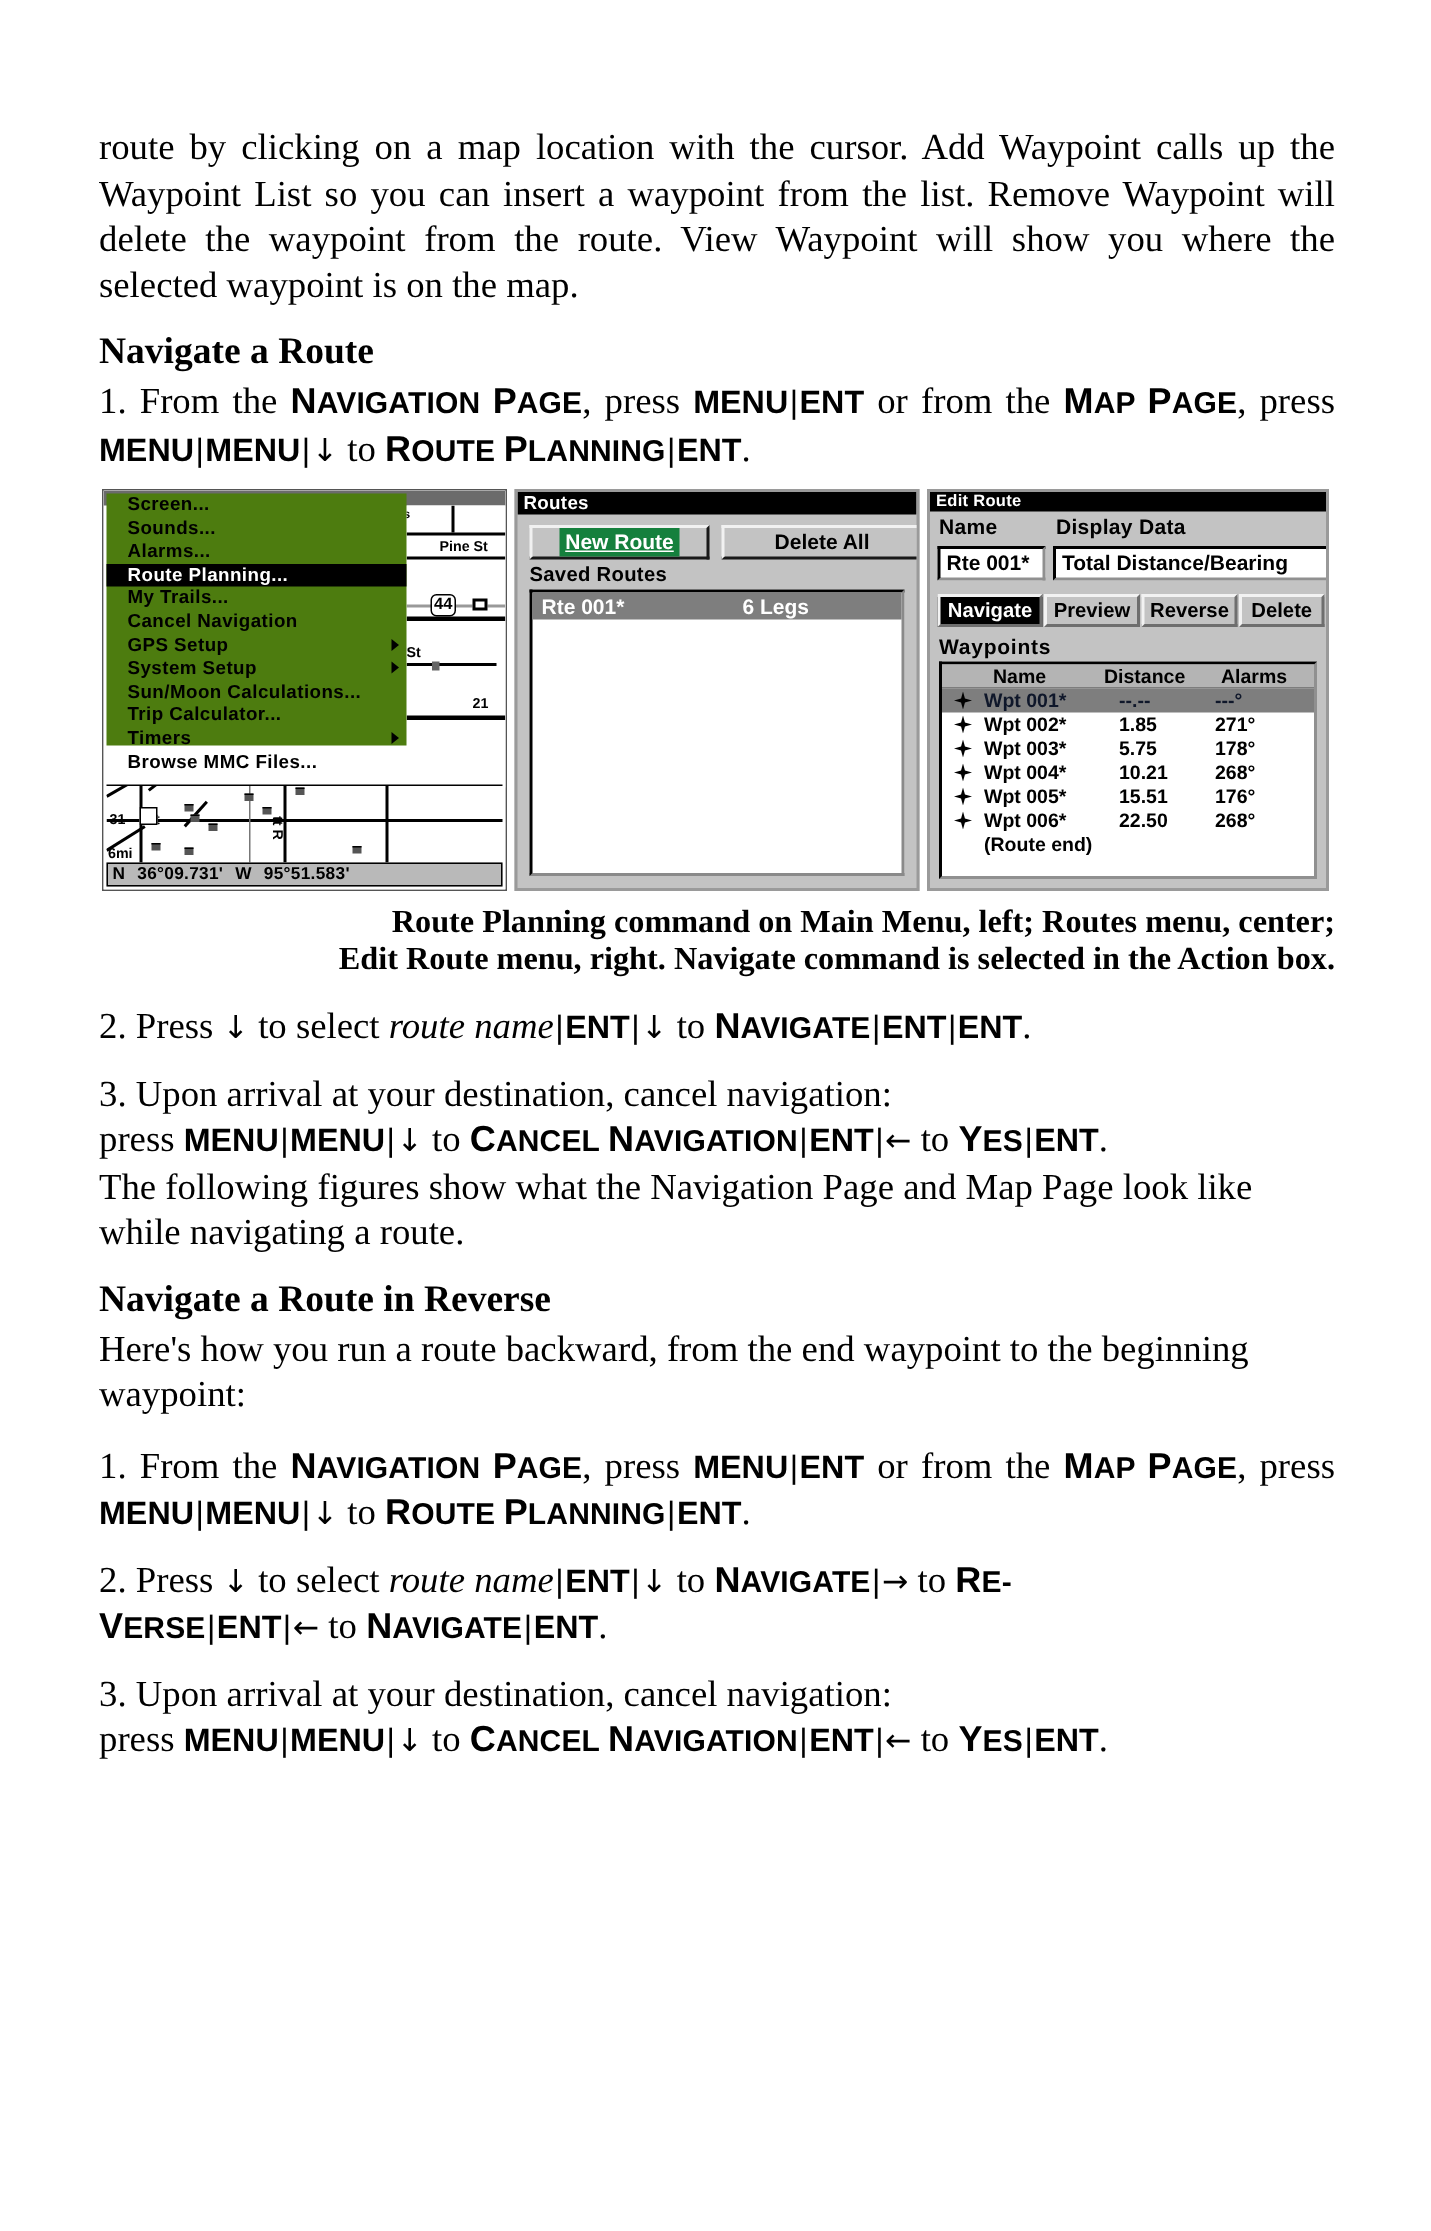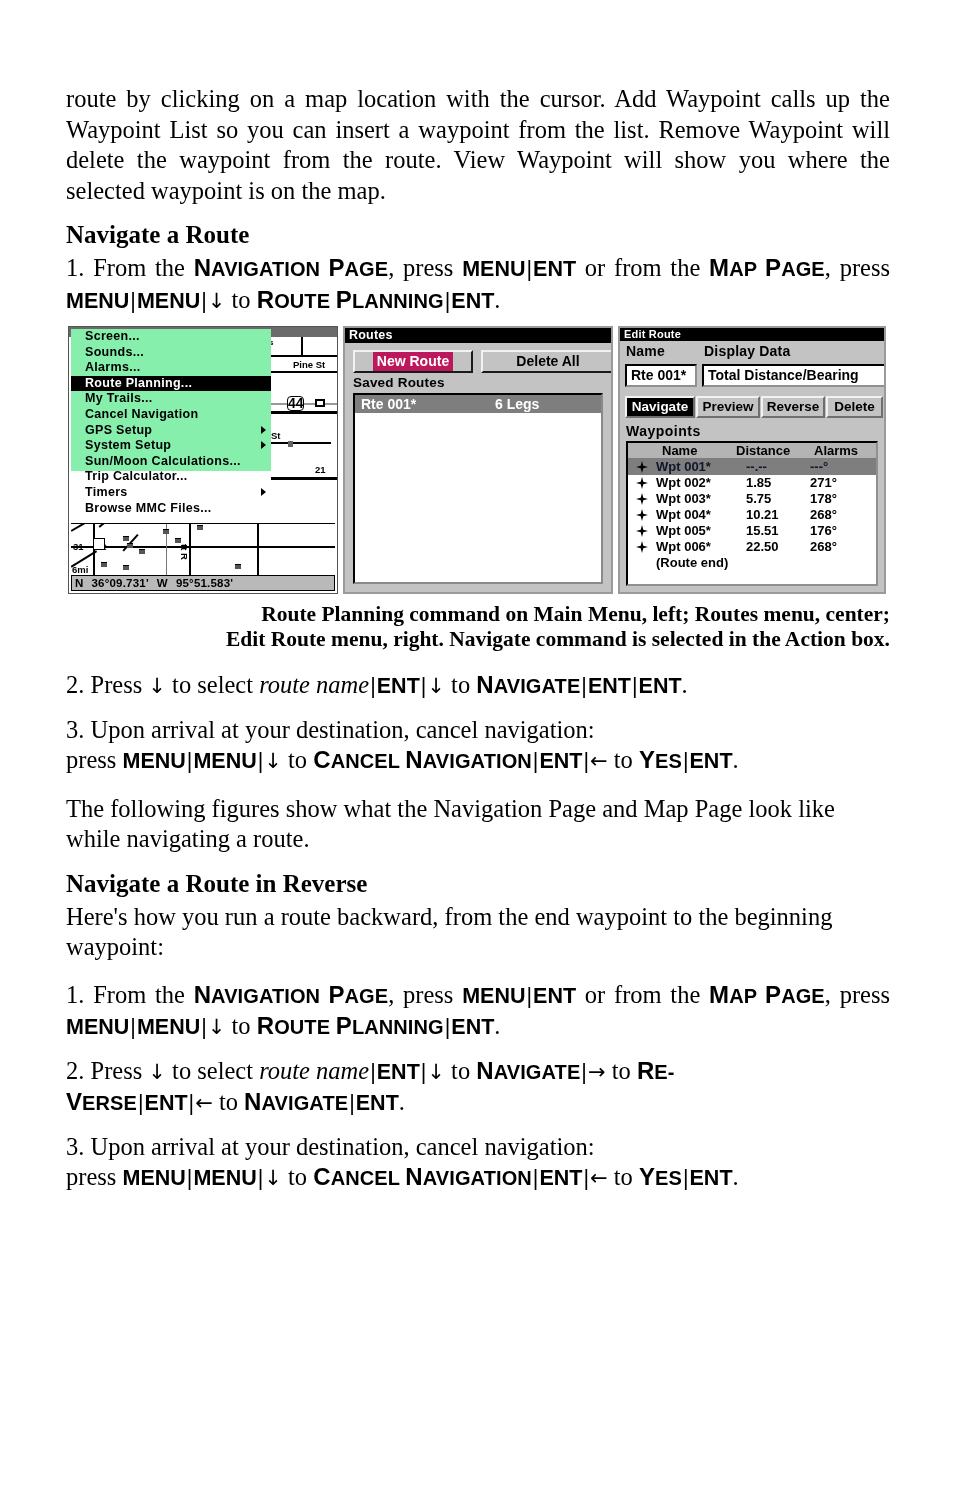--- a/index.html
+++ b/index.html
@@ -65,22 +65,22 @@
     overflow:hidden;
   }
   #panel-main { left:0;   width:270px; height:268px; border:1px solid #555; background:#fff; }
   #panel-routes { left:275px; width:270px; height:268px; border:2px solid #9a9a9a; background:#c3c3c3;}
   #panel-edit  { left:550px; width:268px; height:268px; border:2px solid #9a9a9a; background:#c3c3c3;}
 
   
   .mapbg { position:absolute; inset:0; background:#fff; }
   .map-strip-top { position:absolute; left:0; top:0; right:0; height:10px; background:#6b6b6b; }
   .menu-pane {
-    position:absolute; left:2px; top:2px; width:200px; height:142px;
-    background:#86efac;
+    position:absolute; left:2px; top:2px; width:200px; height:168px;
+    background:#4d7c0f;
   }
   .menu-item {
     font-size:12.5px; font-weight:bold; color:#000;
     padding:0 4px 0 14px; height:15.6px; line-height:15.6px;
     white-space:nowrap; letter-spacing:0.3px;
     position:relative;
   }
   .menu-item.sel { background:#000; color:#fff; }
   .menu-item .arrowr {
     position:absolute; right:5px; top:3px;
@@ -97,40 +97,40 @@
     padding-left:3px; white-space:nowrap; letter-spacing:0.2px;
   }
   .statusbar span { margin-right:8px; }
   .rd { position:absolute; background:#000; }
   .rd.thin { background:#333; }
   .maplbl { position:absolute; font-size:9.5px; font-weight:bold; color:#000; white-space:nowrap; }
   .bldg { position:absolute; width:6px; height:5px; background:#555;
           border-top:1px solid #000; }
   .shield {
     position:absolute; width:17px;height:15px;background:#fff;border:1.6px solid #000;
-    border-radius:4px; font-size:14px;font-weight:bold;text-align:center;line-height:12px;
+    border-radius:4px; font-size:11px;font-weight:bold;text-align:center;line-height:12px;
   }
 
   
   .titlebar {
     position:absolute; left:0; top:0; right:0; height:15px;
     background:#000; color:#fff;
     font-size:12.5px; font-weight:bold; line-height:15px;
     padding-left:4px; letter-spacing:0.2px;
   }
   .btnrow { position:absolute; left:8px; top:22px; right:8px; height:23px; }
   .gbtn {
     position:absolute; top:0; height:23px;
     background:#c3c3c3; border:2px outset #e8e8e8;
     border-top-color:#f1f1f1; border-left-color:#f1f1f1;
     border-right-color:#6e6e6e; border-bottom-color:#6e6e6e;
     font-size:14px; font-weight:bold; text-align:center; line-height:19px;
     color:#000;
   }
-  .gbtn .inv { background:#be185d; color:#fff; padding:0 4px; display:inline-block; }
+  .gbtn .inv { background:#15803d; color:#fff; padding:0 4px; display:inline-block;text-decoration:underline; }
   #btn-new-route { left:0; width:120px; }
   #btn-delete-all { left:128px; width:134px; }
   .sublabel {
     position:absolute; left:8px; top:47px;
     font-size:13.5px; font-weight:bold; letter-spacing:0.2px;
   }
   .listbox {
     position:absolute; left:8px; top:65px; right:8px; bottom:8px;
     background:#fff; border:2px solid #000; border-right-color:#8a8a8a; border-bottom-color:#8a8a8a;
   }
@@ -427,21 +427,21 @@
     <span>3.</span>
     <span>Upon arrival at your destination, cancel navigation:</span><br>
     <span>press</span>
     <span class="key">MENU</span><span class="key bar">|</span><span class="key">MENU</span><span class="key bar">|</span><span class="arw">↓</span>
     <span>to</span>
     <span class="sc"><span class="cap">C</span>ANCEL <span class="cap">N</span>AVIGATION</span><span class="key bar">|</span><span class="key">ENT</span><span class="key bar">|</span><span class="arw">←</span>
     <span>to</span>
     <span class="sc"><span class="cap">Y</span>ES</span><span class="key bar">|</span><span class="key">ENT</span><span>.</span>
   </p>
 
-  <p class="body nojust" style="margin-top:17px;">The following figures show what the Navigation Page and Map Page look like while navigating a route.</p>
+  <p class="body nojust" style="">The following figures show what the Navigation Page and Map Page look like while navigating a route.</p>
 
   <h2 class="section">Navigate a Route in Reverse</h2>
 
   <p class="body nojust">Here's how you run a route backward, from the end waypoint to the beginning waypoint:</p>
 
   <p class="step" style="margin-top:17px;">
     <span>1.</span>
     <span>From the</span>
     <span class="sc"><span class="cap">N</span>AVIGATION <span class="cap">P</span>AGE</span><span>, press</span>
     <span class="key">MENU</span><span class="key bar">|</span><span class="key">ENT</span>

